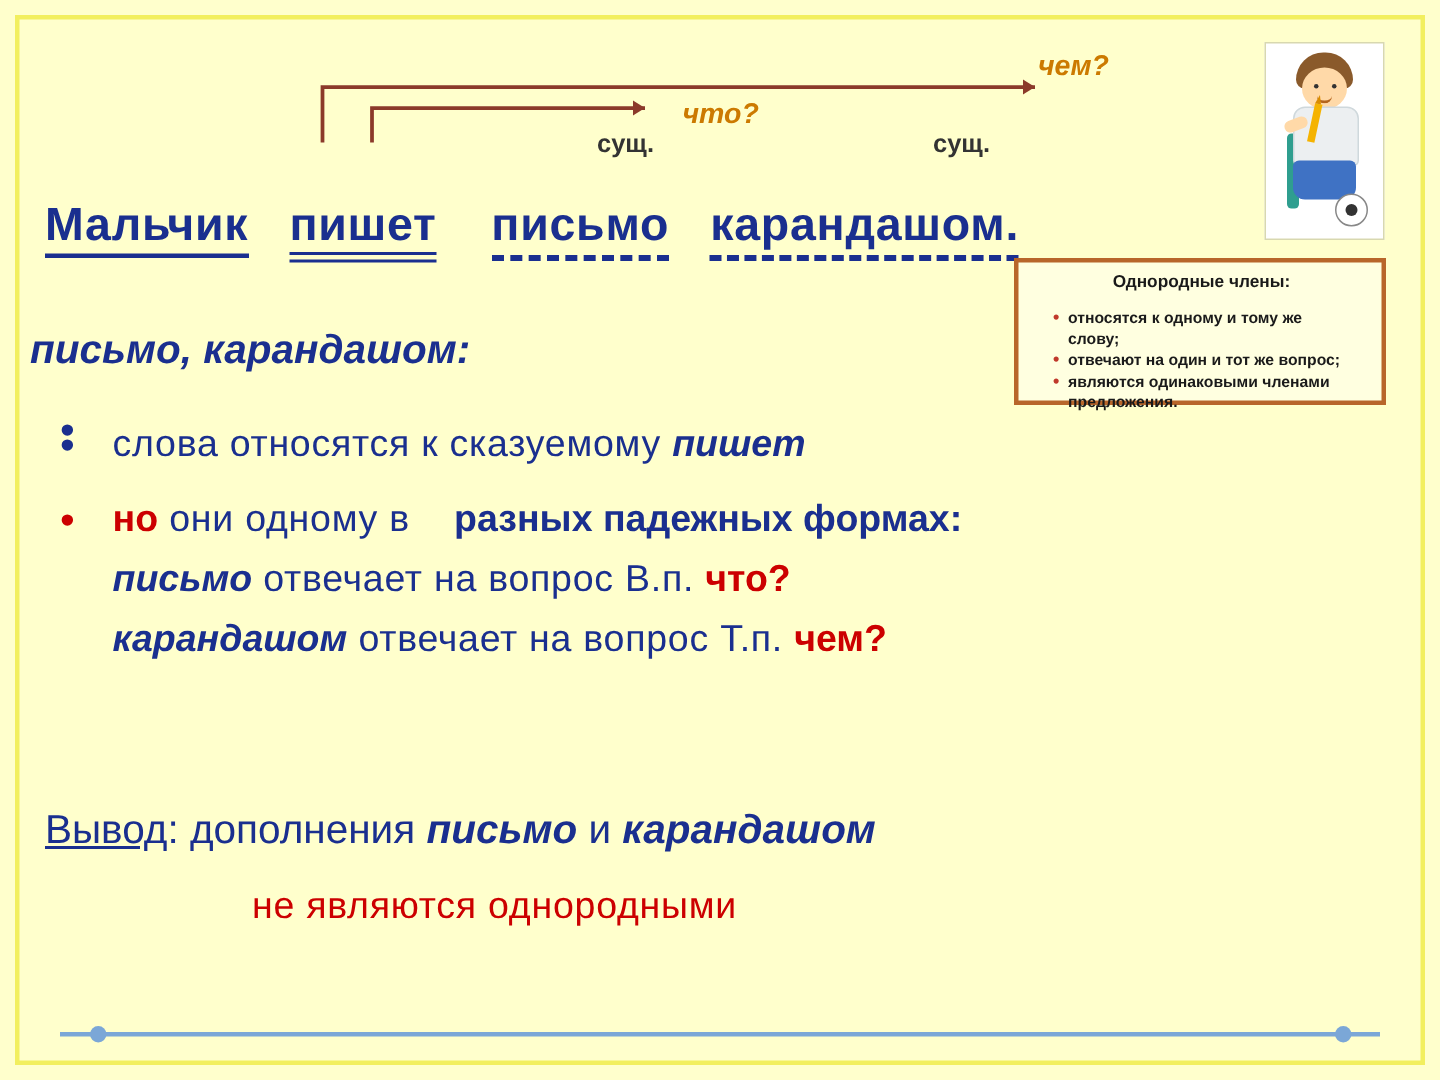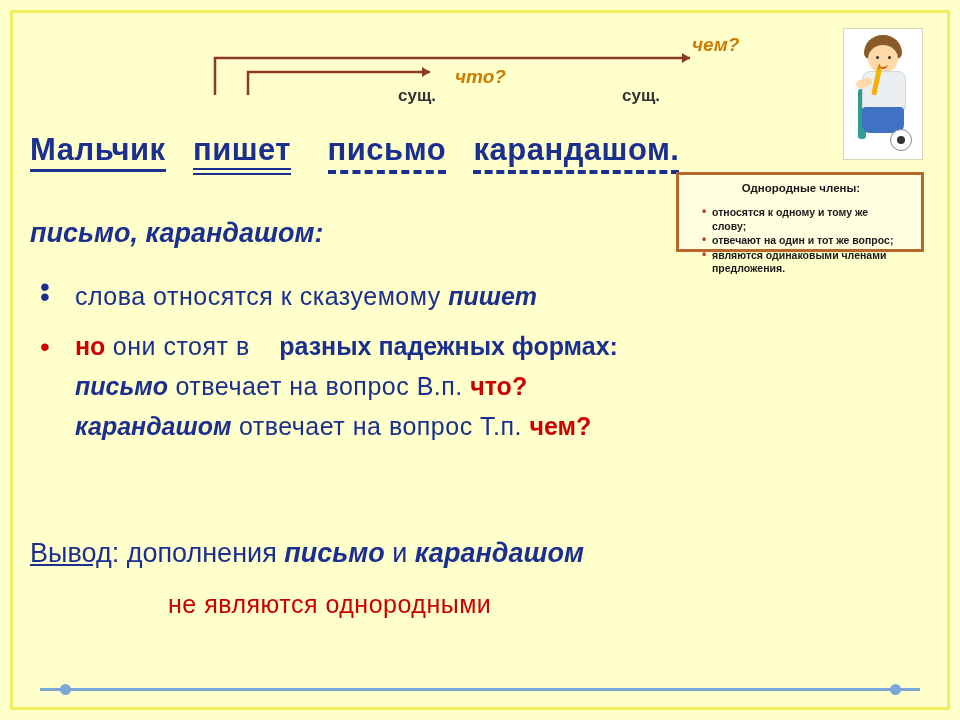--- a/index.html
+++ b/index.html
@@ -201,21 +201,21 @@
     background: #333;
     border-radius: 50%;
   }
 
   
   .info-box {
     position: absolute;
     left: 676px;
     top: 172px;
     width: 248px;
-    height: 80px;
+    height: 98px;
     background: #ffffe0;
     border: 3px solid #b8662a;
     box-sizing: border-box;
     padding: 7px 8px 6px 10px;
   }
   .info-title {
     font-size: 11.5px;
     font-weight: bold;
     color: #1a1a1a;
     text-align: center;
@@ -240,21 +240,21 @@
     position: absolute;
     left: 1px;
     top: -1px;
     color: #c0392b;
     font-size: 12px;
   }
 
   
   .headline {
     position: absolute;
-    left: 30px;
+    left: 20px;
     top: 218px;
     font-size: 27px;
     font-weight: bold;
     font-style: italic;
     color: #1a2f8f;
     white-space: nowrap;
   }
   .bullets {
     position: absolute;
     left: 30px;
@@ -365,21 +365,21 @@
       <span class="dotmark">•</span>
     </div>
 
     <div class="bullet">
       <span class="dotmark">•</span>
       <span class="sp">слова  относятся  к  сказуемому  </span><span class="bi">пишет</span>
     </div>
 
     <div class="bullet red-mark">
       <span class="dotmark">•</span>
-      <span class="redb">но</span><span class="sp">  они  стоят  в  </span><span class="bb">разных  падежных  формах:</span><br>
+      <span class="redb">но</span><span class="sp">  они  одному  в  </span><span class="bb">разных  падежных  формах:</span><br>
       <span class="bi">письмо</span><span class="sp">  отвечает  на  вопрос  В.п.  </span><span class="redb">что?</span><br>
       <span class="bi">карандашом</span><span class="sp">  отвечает  на  вопрос  Т.п.  </span><span class="redb">чем?</span>
     </div>
 
   </div>
 
   <div class="concl">
     <u>Вывод</u><span>: дополнения  </span><span class="bi">письмо</span><span>  и  </span><span class="bi">карандашом</span>
   </div>
 

